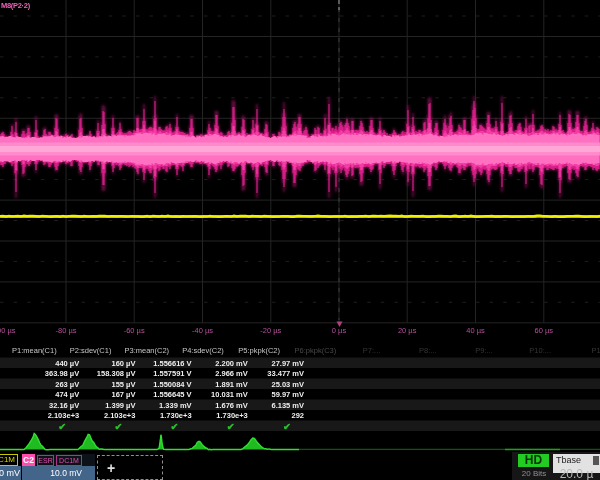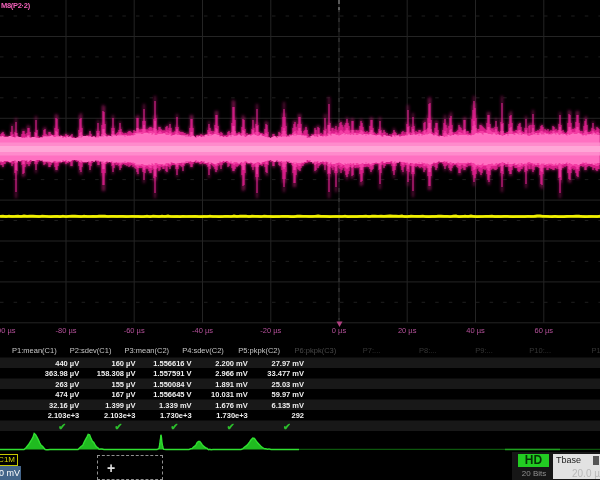--- a/index.html
+++ b/index.html
@@ -115,22 +115,28 @@
 <text x="287.0" y="429.5" font-size="9.5" fill="#2cbf2c" text-anchor="middle" font-weight="bold">✔</text>
 <path d="M0.0 449.5 L24.0 449.5 L26.0 447.8 L27.4 446.0 L28.8 444.3 L30.1 442.1 L31.5 439.9 L32.9 437.4 L34.2 433.4 L35.6 434.6 L37.0 437.2 L38.4 439.8 L39.8 443.0 L41.1 445.2 L42.5 446.3 L43.9 448.0 L45.2 449.5 L46.6 449.8 L48.0 449.8 L50.0 449.5 L78.0 449.5 L80.0 447.5 L81.4 446.2 L82.8 445.2 L84.1 442.3 L85.5 439.6 L86.9 437.1 L88.2 434.4 L89.6 434.8 L91.0 438.4 L92.4 441.3 L93.8 442.5 L95.1 445.0 L96.5 446.9 L97.9 447.7 L99.2 449.2 L100.6 449.0 L102.0 449.0 L104.0 449.5 L157.0 449.5 L159.0 448.4 L159.3 447.0 L159.6 445.2 L159.9 443.2 L160.2 440.3 L160.6 438.0 L160.9 434.8 L161.2 435.8 L161.5 437.8 L161.8 441.1 L162.1 443.3 L162.4 445.2 L162.8 446.5 L163.1 448.4 L163.4 448.6 L163.7 449.4 L164.0 449.4 L166.0 449.5 L189.0 449.5 L191.0 448.6 L192.2 448.5 L193.5 447.0 L194.8 446.1 L196.0 444.9 L197.2 442.5 L198.5 441.5 L199.8 441.5 L201.0 442.9 L202.2 444.6 L203.5 446.2 L204.8 447.1 L206.0 448.0 L207.2 448.4 L208.5 449.7 L209.8 449.3 L211.0 449.7 L213.0 449.5 L241.0 449.5 L243.0 448.6 L244.6 447.0 L246.2 445.9 L247.9 444.2 L249.5 442.1 L251.1 439.8 L252.8 438.0 L254.4 438.3 L256.0 440.7 L257.6 442.8 L259.2 444.4 L260.9 446.3 L262.5 447.5 L264.1 448.6 L265.8 448.7 L267.4 449.2 L269.0 448.9 L271.0 449.5 L299.0 449.5" fill="#20bb20" stroke="#30e030" stroke-width="1.4"></path>
 <line x1="299" y1="449.3" x2="600" y2="449.3" stroke="#0d560d" stroke-width="1.2"></line>
 <line x1="505" y1="449.5" x2="560" y2="449.5" stroke="#1fa01f" stroke-width="1.5"></line>
 </svg>
 
 <div class="box" style="left:0;top:454px;width:18px;height:26px;">
   <div class="box" style="left:-30px;top:0;width:48px;height:12px;border:1px solid #c8c800;color:#d8d800;font-size:8px;line-height:10px;text-align:right;padding-right:2px;">DC1M</div>
   <div class="box" style="left:-37px;top:12px;width:58px;height:14px;background:#44658a;color:#fff;font-size:9px;line-height:14px;text-align:right;padding-right:1px;">10.0 mV</div>
 </div>
+<div class="box" style="left:22px;top:454px;width:73px;height:26px;background:#0d1118;">
+  <div class="box" style="left:0;top:0;width:13px;height:12px;background:#ff4fae;color:#fff;font-size:8.5px;line-height:12px;text-align:center;font-weight:bold;">C2</div>
+  <div class="box" style="left:15px;top:0.5px;width:17px;height:11px;border:1px solid #b0338a;color:#e055b0;font-size:7px;line-height:9px;text-align:center;">ESR</div>
+  <div class="box" style="left:34px;top:0.5px;width:26px;height:11px;border:1px solid #b0338a;color:#e055b0;font-size:7px;line-height:9px;text-align:center;">DC1M</div>
+  <div class="box" style="left:0;top:12px;width:73px;height:14px;background:#44658a;color:#fff;font-size:8.5px;line-height:14px;text-align:right;padding-right:13px;">10.0 mV</div>
+</div>
 <div class="box" style="left:97px;top:455px;width:66px;height:25px;border:1px dashed #909090;">
       <span style="position:absolute;left:9px;top:1px;color:#e0e0e0;font-size:14px;line-height:22px;font-weight:bold;">+</span>
     </div>
 
 <div class="box" style="left:512px;top:452px;width:88px;height:28px;background:#161616;"></div>
 <div class="box" style="left:518px;top:454px;width:31px;height:13px;background:#22cc22;color:#063306;font-size:12px;line-height:13px;text-align:center;font-weight:bold;">HD</div>
 <div class="box" style="left:518px;top:469px;width:32px;height:10px;color:#909090;font-size:8px;line-height:10px;text-align:center;">20 Bits</div>
-<div class="box" style="left:553px;top:454px;width:47px;height:25px;background:#e2e2e2;color:#222;font-size:9px;line-height:13px;padding-left:3px;">Tbase<span style="position:absolute;right:1px;top:2px;width:6px;height:9px;background:#555;"></span></div>
-<div class="box" style="left:553px;top:469px;width:47px;height:10px;color:#b8b8b8;font-size:10px;line-height:10px;text-align:right;">20.0 µ</div>
+<div class="box" style="left:553px;top:454px;width:47px;height:19px;background:#e2e2e2;color:#222;font-size:9px;line-height:13px;padding-left:3px;">Tbase<span style="position:absolute;right:1px;top:2px;width:6px;height:9px;background:#555;"></span></div>
+<div class="box" style="left:553px;top:469px;width:47px;height:10px;color:#b8b8b8;font-size:12px;line-height:10px;text-align:center;">20.0 µ</div>
 </div>
 
 </body></html>

